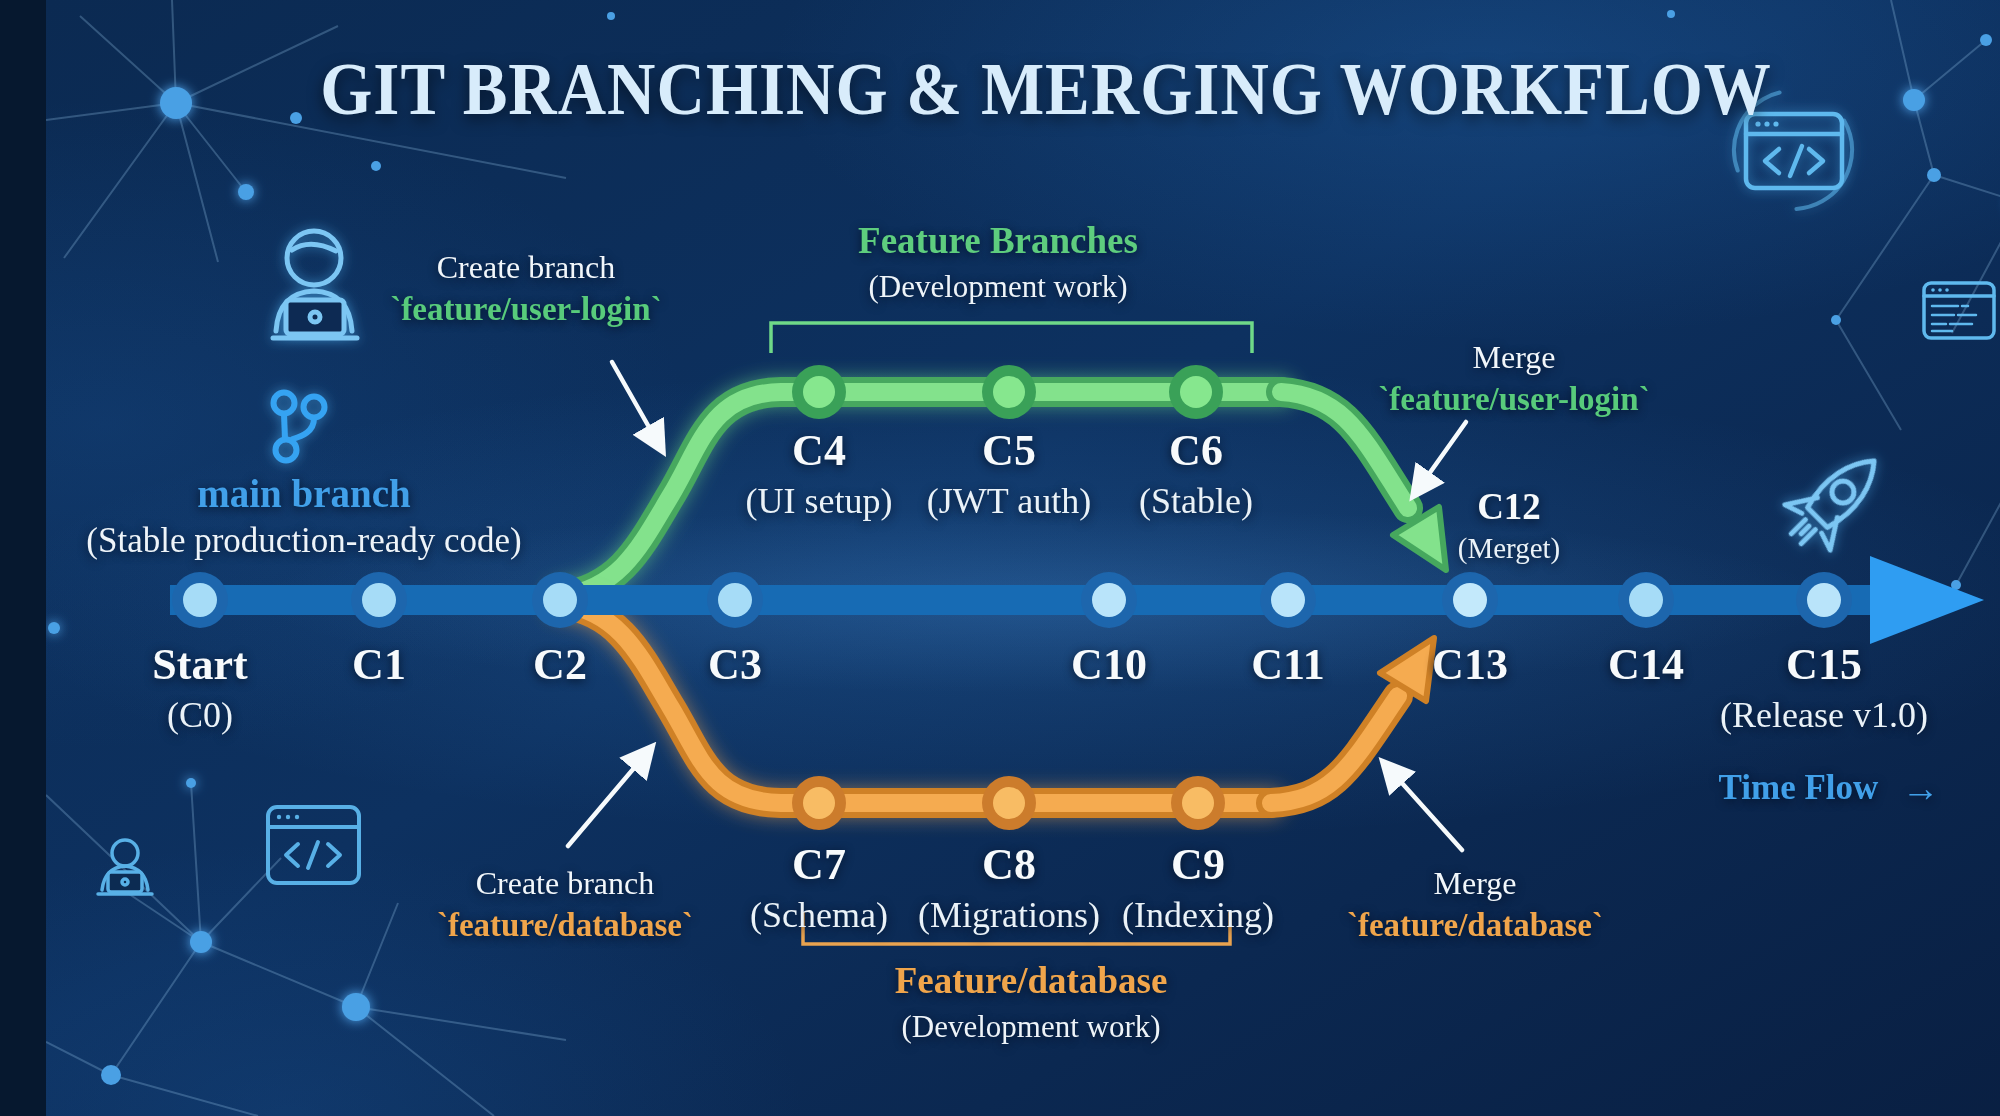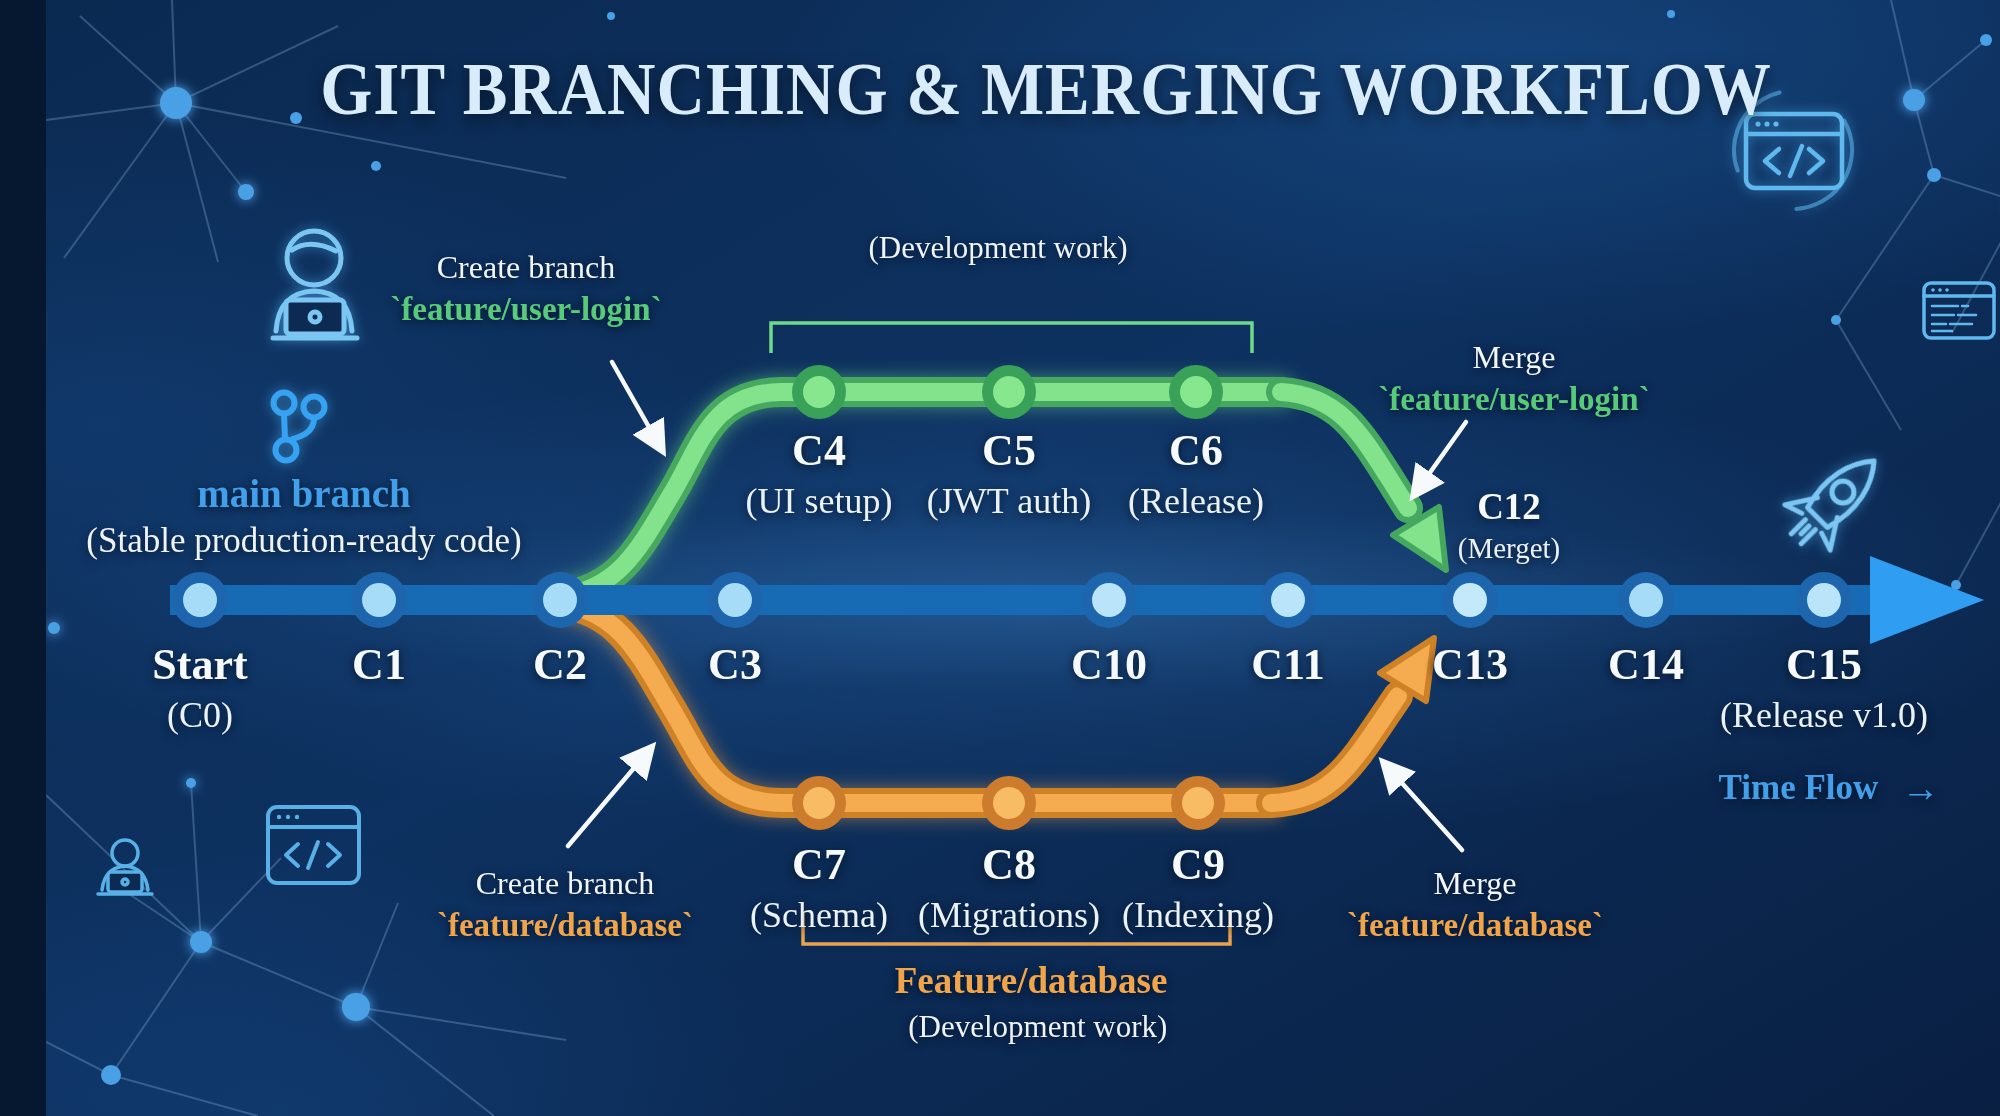--- a/index.html
+++ b/index.html
@@ -22,21 +22,21 @@
   .title span{display:inline-block;font-size:67px;font-weight:800;letter-spacing:1px;
     color:#d8ecfb;transform:scaleY(1.12);text-shadow:0 5px 14px rgba(0,0,0,.55);}
 
   .lbl{position:absolute;transform:translateX(-50%);text-align:center;
     color:#eef5fb;text-shadow:0 2px 10px rgba(2,12,30,.8);white-space:nowrap;}
   .lbl .big{font-size:44px;font-weight:700;color:#f7fafc;line-height:1.05;}
   .lbl .sub{font-size:36px;font-weight:400;color:#eaf2f8;margin-top:7px;line-height:1.12;}
   .lbl.narrow .sub{white-space:normal;width:176px;margin:7px auto 0;}
 
   .hdr .t{font-size:37px;font-weight:700;line-height:1.05;}
-  .hdr .s{font-size:31px;font-weight:400;margin-top:8px;color:#eef4f9;text-align:right;}
+  .hdr .s{font-size:31px;font-weight:400;margin-top:8px;color:#eef4f9;}
   .hdr.green .t{color:#5ecd7e;}
   .hdr.orange .t{color:#f0a54b;}
 
   .ann .l1{font-size:32px;font-weight:500;color:#f2f7fb;line-height:1.1;}
   .ann .code{font-size:33px;font-weight:700;margin-top:6px;line-height:1.1;}
   .ann .code.green{color:#58cb7b;}
   .ann .code.orange{color:#f0a54b;}
 
   .mainlbl .t{font-size:39px;font-weight:700;color:#41a0e9;line-height:1.05;text-align:center;}
   .mainlbl .s{font-size:35px;font-weight:400;color:#eef4f9;margin-top:6px;}
@@ -262,20 +262,21 @@
       <path d="M522,846 L605,748" marker-end="url(#wa)"></path>
       <path d="M1416,850 L1338,763" marker-end="url(#wa)"></path>
     </g>
   </svg>
 
   <div class="title">
     <span>GIT BRANCHING &amp; MERGING WORKFLOW</span>
   </div>
 
   <div class="lbl hdr green" style="left:952px;top:222px">
+    <div class="t">Feature Branches</div>
     <div class="s">(Development work)</div>
   </div>
 
   <div class="lbl ann" style="left:480px;top:250px">
     <div class="l1">Create branch</div>
     <div class="code green">`feature/user-login`</div>
   </div>
 
   <div class="lbl ann" style="left:1468px;top:340px">
     <div class="l1">Merge</div>
@@ -295,21 +296,21 @@
   <div class="lbl" style="left:773px;top:428px">
     <div class="big">C4</div>
     <div class="sub">(UI setup)</div>
   </div>
   <div class="lbl" style="left:963px;top:428px">
     <div class="big">C5</div>
     <div class="sub">(JWT auth)</div>
   </div>
   <div class="lbl" style="left:1150px;top:428px">
     <div class="big">C6</div>
-    <div class="sub">(Release)</div>
+    <div class="sub">(Stable)</div>
   </div>
 
   <div class="lbl" style="left:154px;top:642px">
     <div class="big">Start</div>
     <div class="sub">(C0)</div>
   </div>
   <div class="lbl" style="left:333px;top:642px">
     <div class="big">C1</div>
   </div>
   <div class="lbl" style="left:514px;top:642px">

